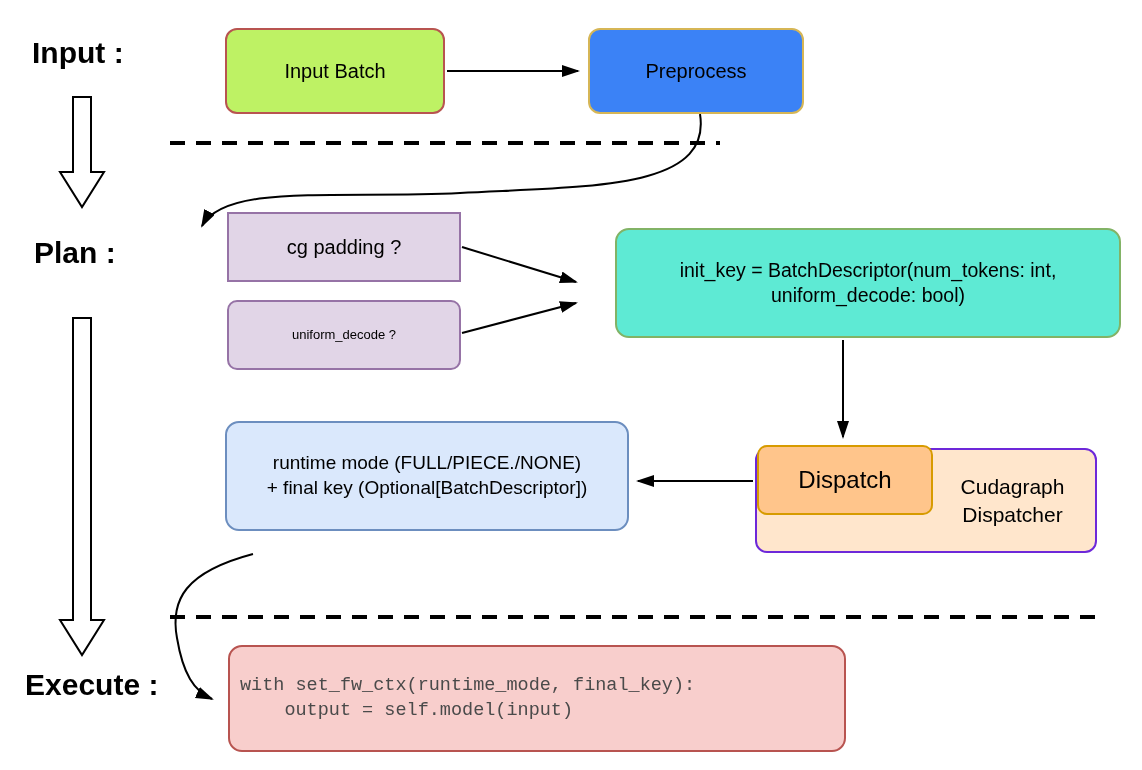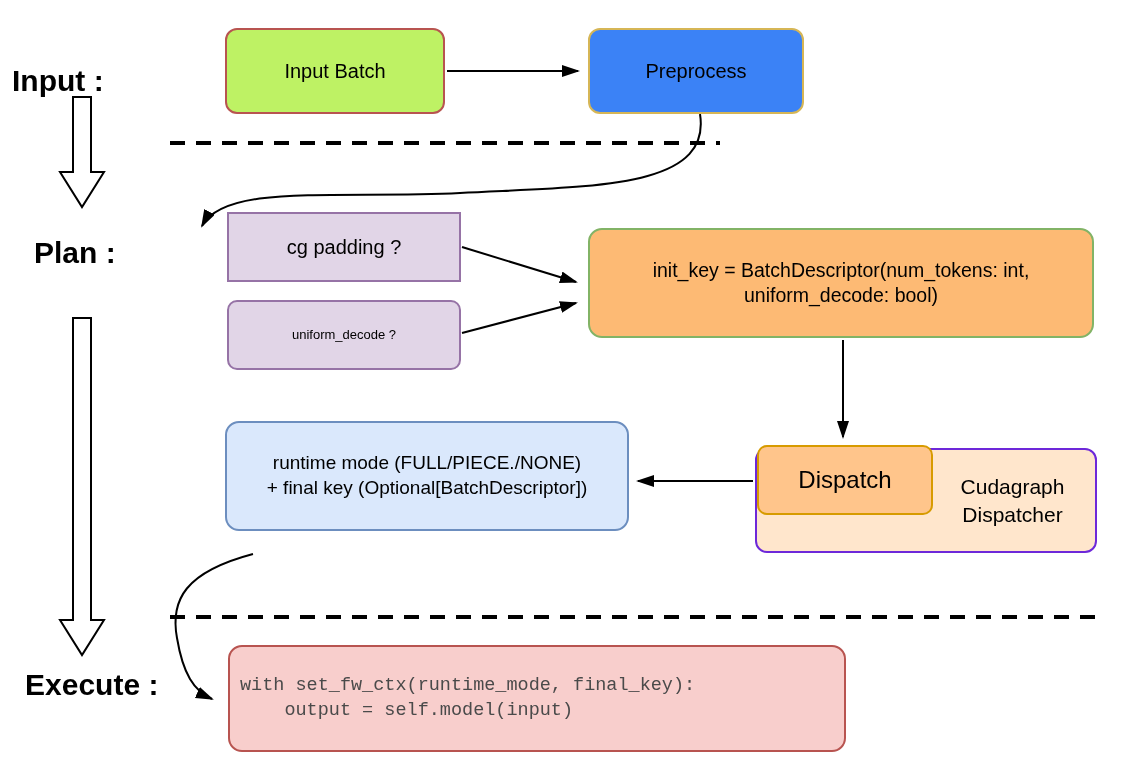--- a/index.html
+++ b/index.html
@@ -33,21 +33,21 @@
     line-height: 1.3;
   }
 
   .stage-label {
     position: absolute;
     z-index: 2;
     font-size: 30px;
     font-weight: bold;
     color: #000000;
   }
-  .lbl-input   { left: 12px;  top: 36px; margin-top: 28px;  }
+  .lbl-input   { left: 32px;  top: 36px;  }
   .lbl-plan    { left: 34px;  top: 236px; }
   .lbl-execute { left: 25px;  top: 668px; }
 
   .input-batch {
     left: 225px; top: 28px; width: 220px; height: 86px;
     background: #bef264; border: 2px solid #b85450; border-radius: 12px;
   }
   .preprocess {
     left: 588px; top: 28px; width: 216px; height: 86px;
     background: #3b82f6; border: 2px solid #d6b656; border-radius: 12px;
@@ -55,22 +55,22 @@
   .cg-padding {
     left: 227px; top: 212px; width: 234px; height: 70px;
     background: #e1d5e7; border: 2px solid #9673a6; border-radius: 0;
   }
   .uniform-decode {
     left: 227px; top: 300px; width: 234px; height: 70px;
     background: #e1d5e7; border: 2px solid #9673a6; border-radius: 10px;
     font-size: 13px;
   }
   .init-key {
-    left: 588px; top: 228px; width: 506px; height: 110px;
-    background: #fdba74; border: 2px solid #82b366; border-radius: 14px;
+    left: 615px; top: 228px; width: 506px; height: 110px;
+    background: #5eead4; border: 2px solid #82b366; border-radius: 14px;
     font-size: 19.5px; white-space: pre-line;
   }
   .dispatcher-outer {
     left: 755px; top: 448px; width: 342px; height: 105px;
     background: #ffe6cc; border: 2px solid #6d28d9; border-radius: 12px;
     justify-content: flex-end;
   }
   .dispatcher-outer .outer-label {
     width: 165px; font-size: 21px; text-align: center;
   }

